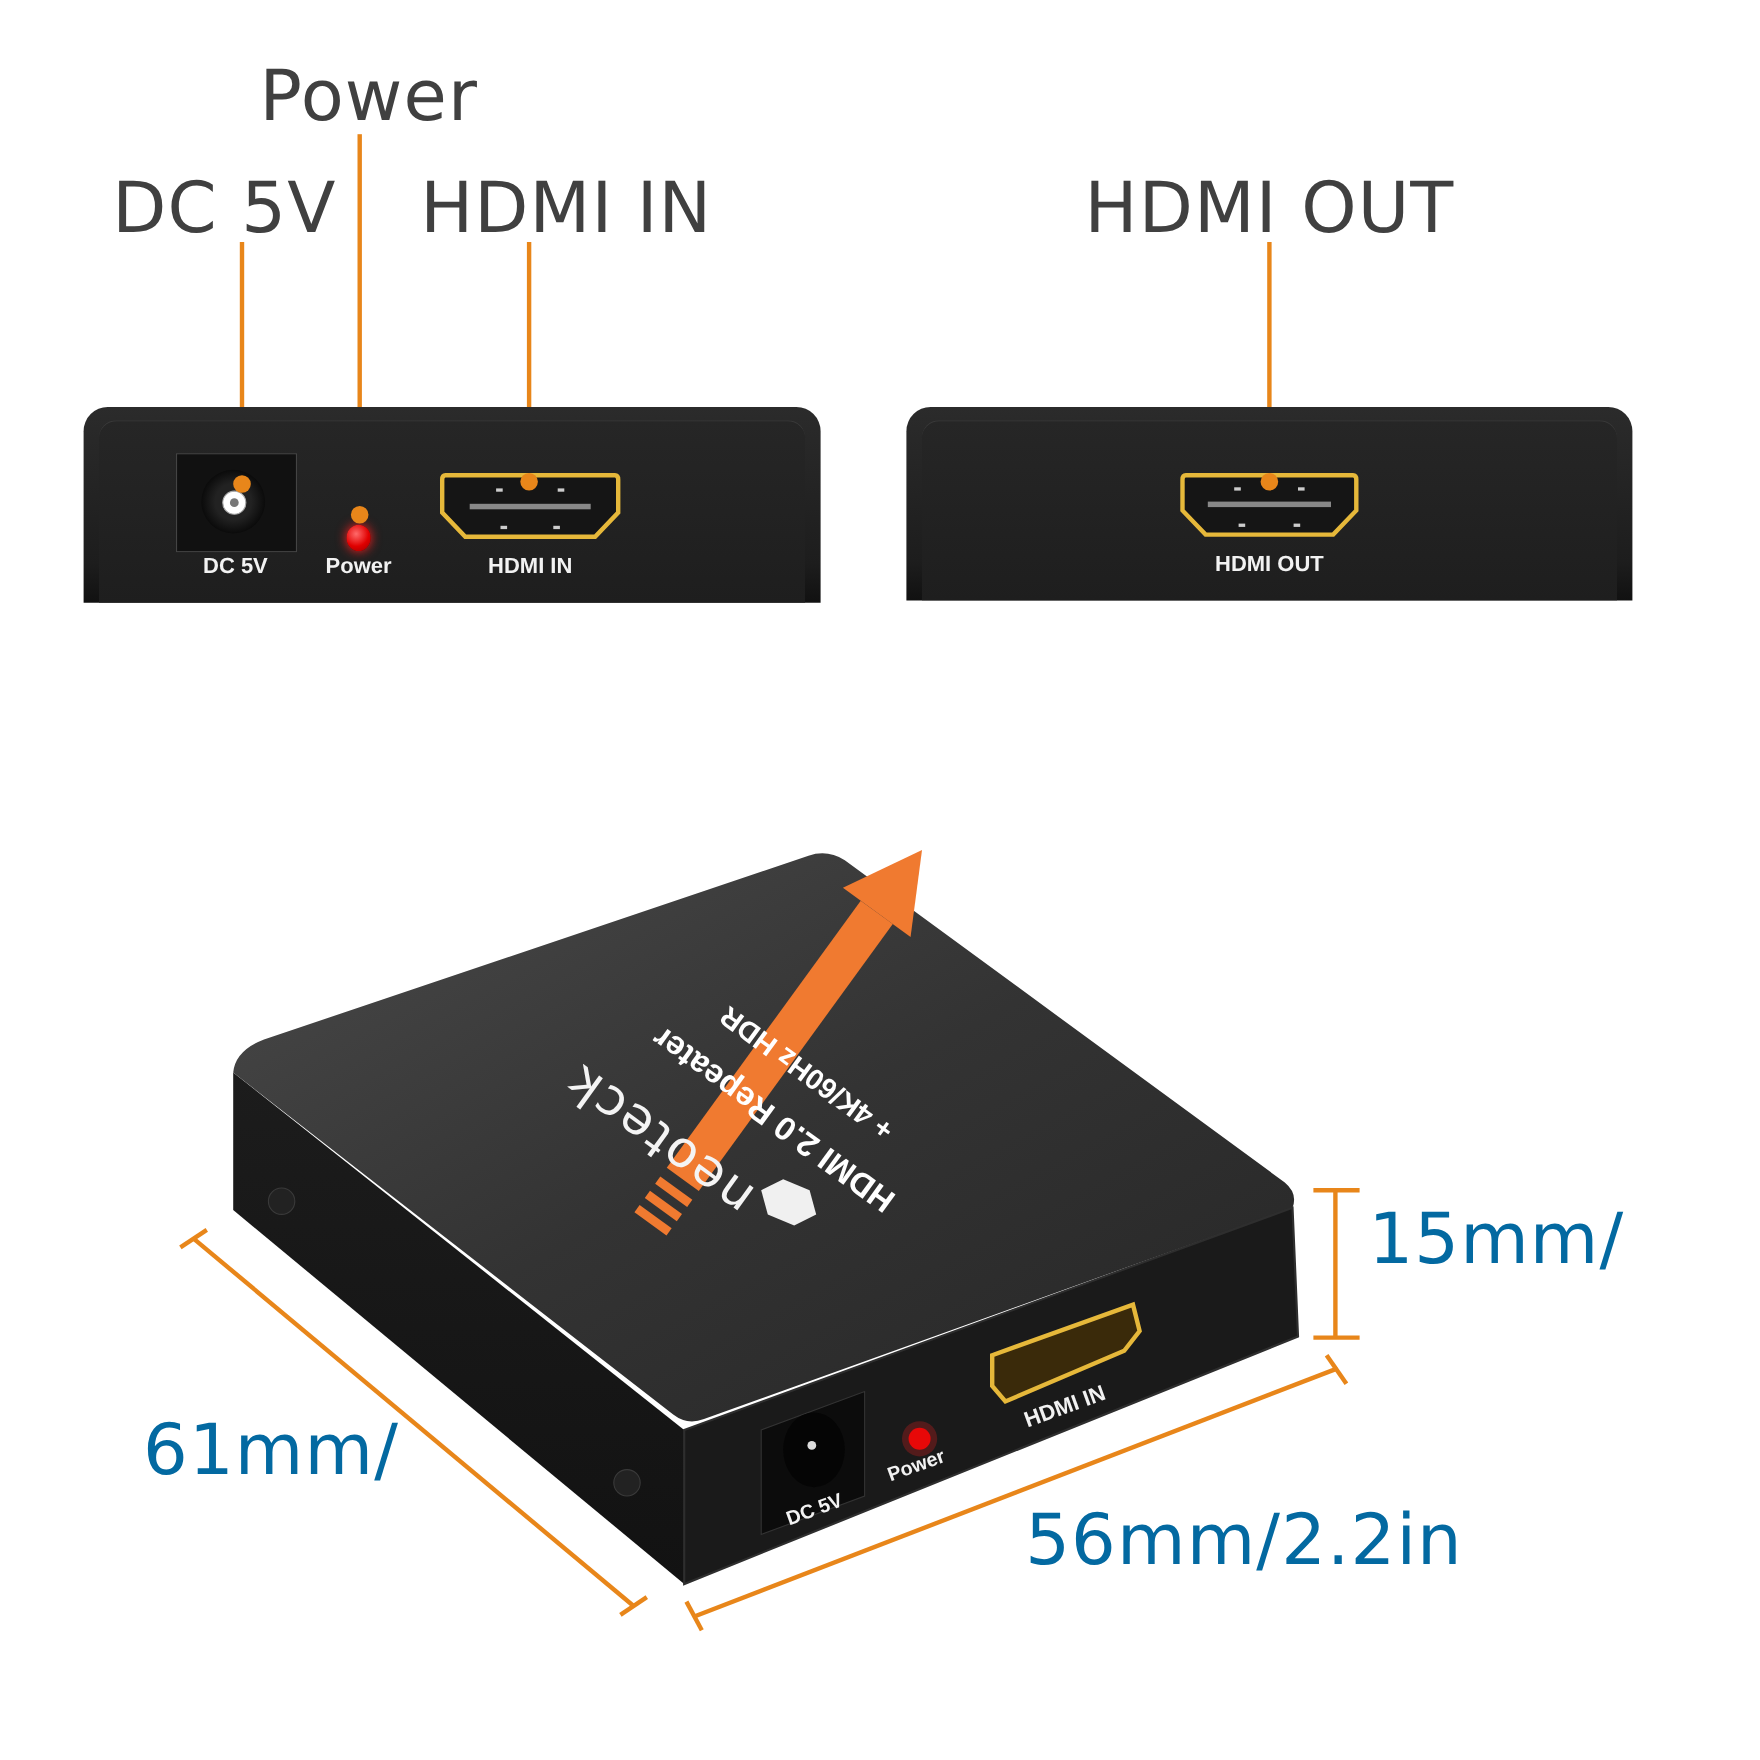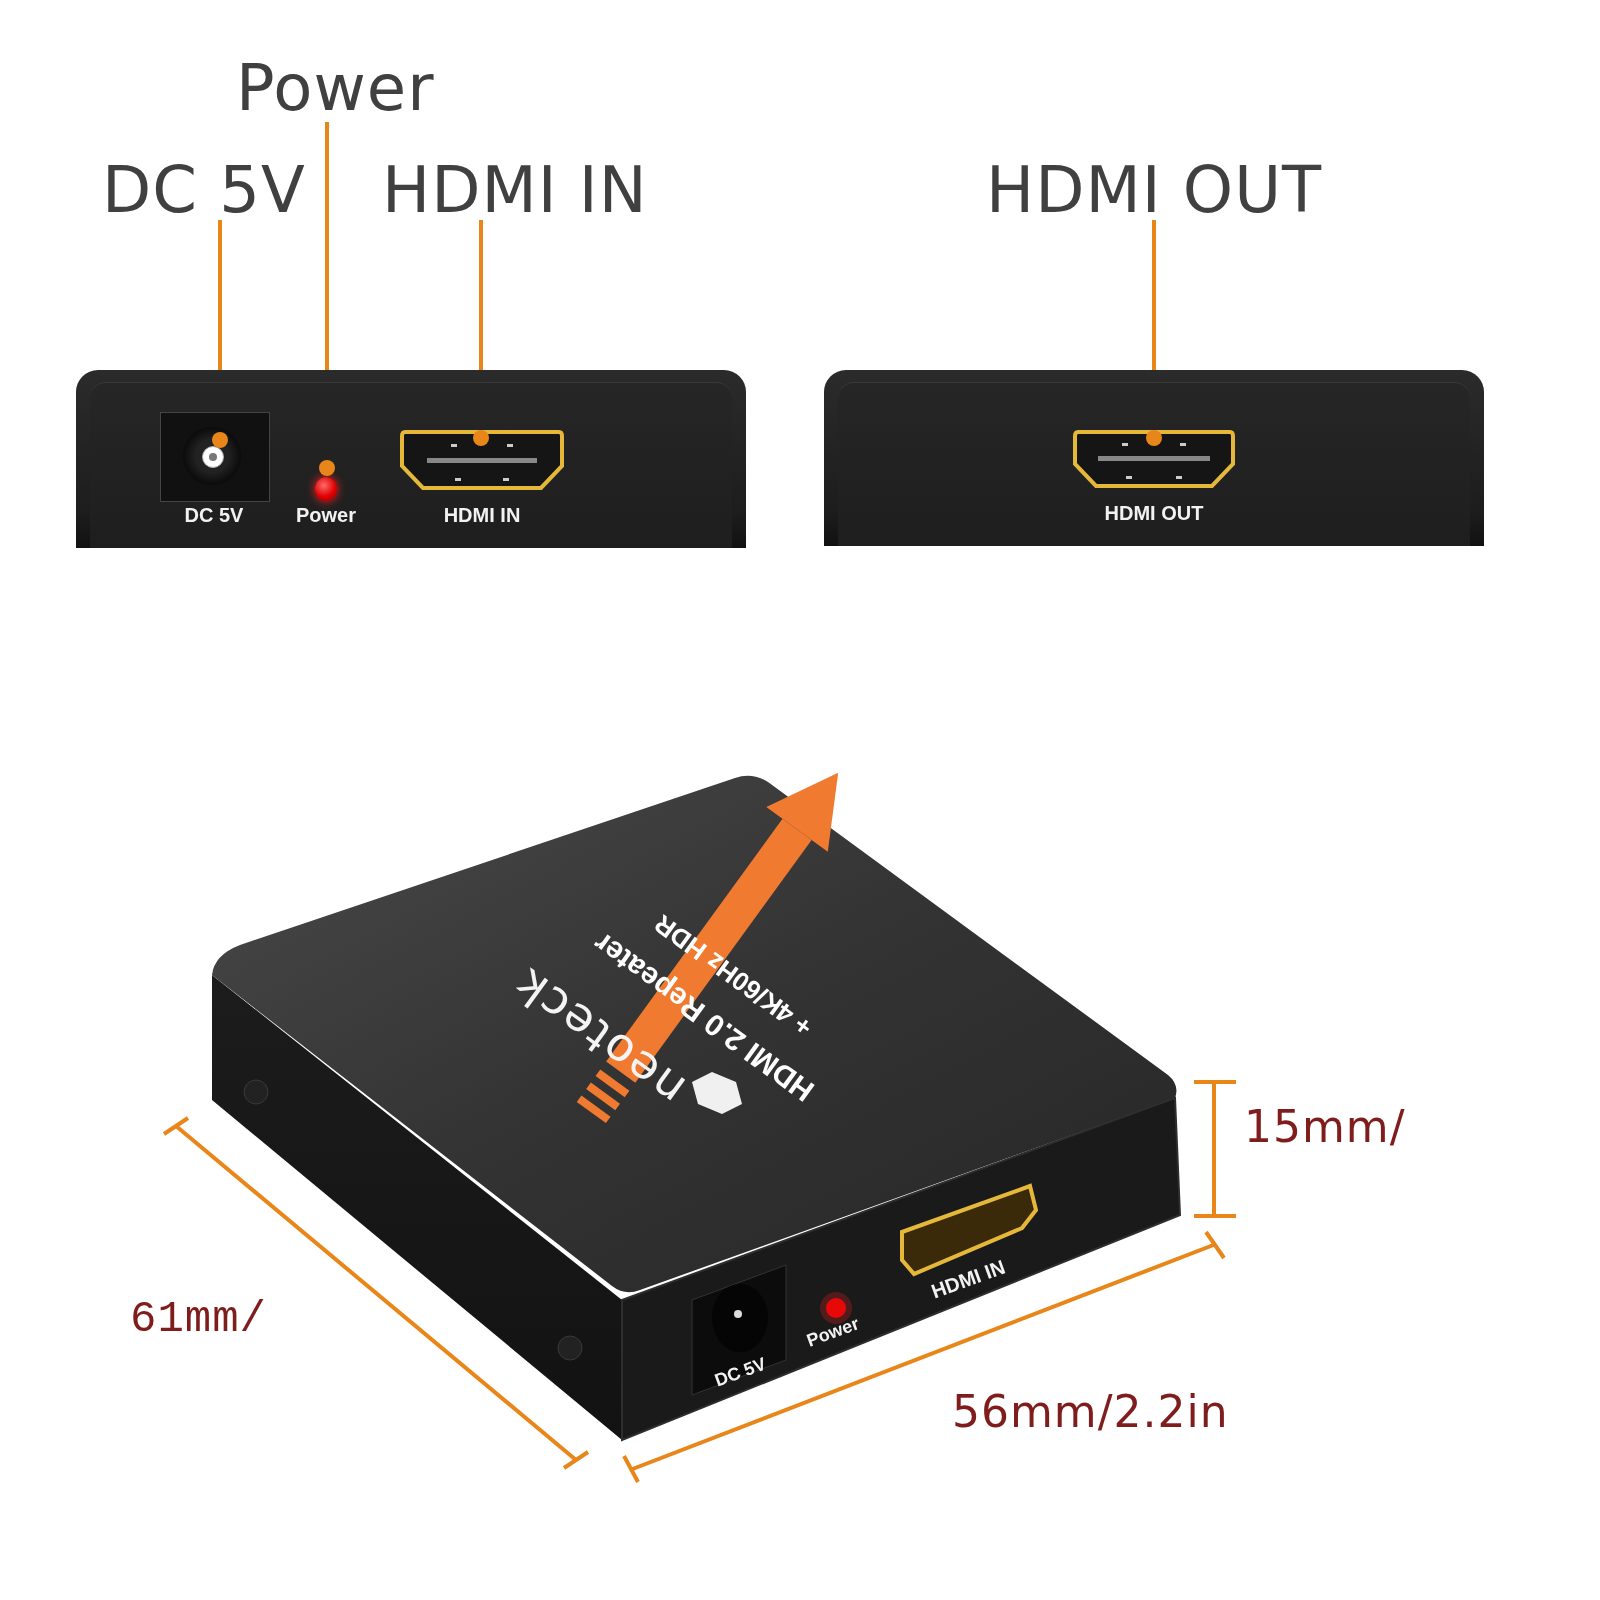--- a/index.html
+++ b/index.html
@@ -8,21 +8,21 @@
     .oline { position:absolute; background:#e8861a; width:4px; }
     .odot { position:absolute; width:16px; height:16px; border-radius:50%; background:#e8861a; margin-left:-8px; margin-top:-8px; z-index:5; }
     .panel { position:absolute; background:linear-gradient(#2b2b2b, #1d1d1d 80%, #111); border-radius:22px 22px 0 0; }
     .panel .inner { position:absolute; left:14px; right:14px; top:12px; bottom:0; border-radius:16px 16px 0 0; background:linear-gradient(#262626, #1e1e1e); border-top:1px solid #3a3a3a; }
     .plabel { position:absolute; color:#f2f2f2; font-size:20px; font-weight:bold; font-family:"Liberation Sans", sans-serif; white-space:nowrap; transform:translateX(-50%); }
     .dcjack { position:absolute; width:108px; height:88px; background:#111; border:1px solid #444; }
     .dcjack .ring { position:absolute; left:22px; top:14px; width:58px; height:58px; border-radius:50%; background:radial-gradient(circle, #222 40%, #0b0b0b 70%); }
     .dcjack .pin { position:absolute; left:41px; top:33px; width:20px; height:20px; border-radius:50%; background:#fff; border:1px solid #aaa; }
     .dcjack .pin::after { content:""; position:absolute; left:6px; top:6px; width:8px; height:8px; border-radius:50%; background:#777; }
     .led { position:absolute; width:22px; height:24px; border-radius:50%; background:radial-gradient(circle at 40% 35%, #ff6a6a, #e00000 55%, #900 100%); box-shadow:0 0 10px #ff2020; }
-    .dimtext { position:absolute; color:#7f1d1d; font-size:44px; line-height:58px; letter-spacing:1px; white-space:nowrap; }
+    .dimtext { position:absolute; color:#0369a1; font-size:64px; line-height:58px; letter-spacing:1px; white-space:nowrap; }
   </style>
 </head>
 <body>
 
 <div class="callout" style="left:236px; top:56px;">Power</div>
 <div class="callout" style="left:102px; top:158px;">DC 5V</div>
 <div class="callout" style="left:382px; top:158px;">HDMI IN</div>
 <div class="callout" style="left:986px; top:158px;">HDMI OUT</div>
 
 <div class="oline" style="left:325px; top:122px; height:346px;"></div>
@@ -122,19 +122,19 @@
 </svg>
 
 <div style="position:absolute; left:500px; top:1010px; color:#f4f4f4; font-size:46px; font-family:'DejaVu Sans', sans-serif; transform:rotate(216deg); transform-origin:center; white-space:nowrap; letter-spacing:2px;">neoteck</div>
 <div style="position:absolute; left:572px; top:1000px; color:#ffffff; font-size:30px; font-weight:bold; font-family:'Liberation Sans', sans-serif; transform:rotate(216deg); white-space:nowrap;">HDMI 2.0 Repeater</div>
 <div style="position:absolute; left:640px; top:960px; color:#ffffff; font-size:26px; font-weight:bold; font-family:'Liberation Sans', sans-serif; transform:rotate(216deg); white-space:nowrap;">+ 4K/60Hz HDR</div>
 
 <div style="position:absolute; left:714px; top:1362px; color:#f2f2f2; font-size:18px; font-weight:bold; font-family:'Liberation Sans', sans-serif; transform:rotate(-20deg); white-space:nowrap;">DC 5V</div>
 <div style="position:absolute; left:806px; top:1322px; color:#f2f2f2; font-size:18px; font-weight:bold; font-family:'Liberation Sans', sans-serif; transform:rotate(-20deg); white-space:nowrap;">Power</div>
 <div style="position:absolute; left:930px; top:1268px; color:#f2f2f2; font-size:20px; font-weight:bold; font-family:'Liberation Sans', sans-serif; transform:rotate(-20deg); white-space:nowrap;">HDMI IN</div>
 
-<div class="dimtext" style="left:130px; top:1290px;font-family:Liberation Mono, monospace;">
+<div class="dimtext" style="left:130px; top:1290px;">
   <div>61mm/</div>
 </div>
-<div class="dimtext" style="left:952px; top:1372px;margin-top:11px;">56mm/2.2in</div>
+<div class="dimtext" style="left:932px; top:1372px;">56mm/2.2in</div>
 <div class="dimtext" style="left:1244px; top:1098px;">
   <div>15mm/</div>
 </div>
 
 </body></html>

